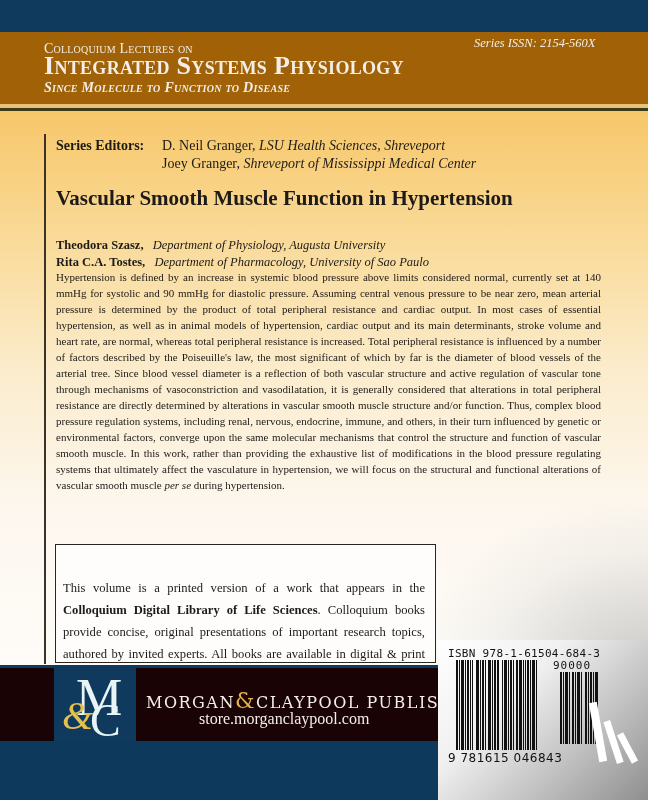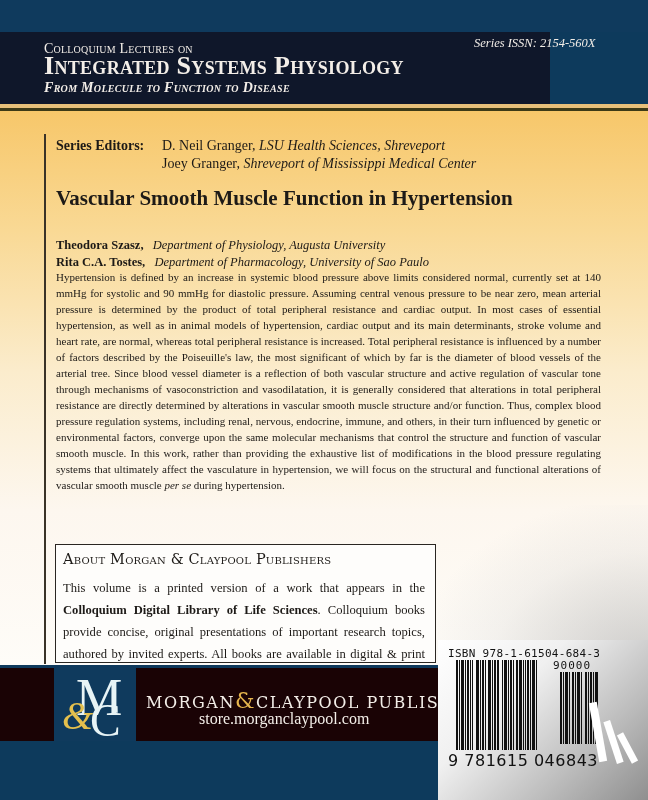--- a/index.html
+++ b/index.html
@@ -1,18 +1,18 @@
 <!DOCTYPE html>
 <html><head>
 <meta charset="utf-8">
 <style>
   html, body { margin: 0; padding: 0; }
   body { width: 648px; height: 800px; position: relative; overflow: hidden; background: #0d3a5c; font-family: "Liberation Serif", serif; }
   .top-band { position: absolute; left: 0; top: 0; width: 648px; height: 32px; background: #0f3a5d; }
-  .header-band { position: absolute; left: 0; top: 32px; width: 550px; height: 72px; background: #0f172a; color: #f3eee8; }
+  .header-band { position: absolute; left: 0; top: 32px; width: 648px; height: 72px; background: #a16207; color: #f3eee8; }
   .series-kicker { position: absolute; left: 44px; top: 9px; font-size: 14px; font-variant: small-caps; letter-spacing: 0.2px; white-space: nowrap; }
   .series-title { position: absolute; left: 44px; top: 19px; font-size: 26px; font-weight: bold; font-variant: small-caps; letter-spacing: 0.3px; white-space: nowrap; }
   .series-subtitle { position: absolute; left: 44px; top: 48px; font-size: 14px; font-weight: bold; font-style: italic; font-variant: small-caps; letter-spacing: 0.3px; white-space: nowrap; }
   .series-issn { position: absolute; left: 474px; top: 4px; font-size: 12.5px; white-space: nowrap; font-style: italic; }
   .stripe-tan { position: absolute; left: 0; top: 104px; width: 648px; height: 4px; background: #e7c07a; }
   .stripe-olive { position: absolute; left: 0; top: 108px; width: 648px; height: 3px; background: #3d3a16; }
   .body-panel { position: absolute; left: 0; top: 111px; width: 648px; height: 554px;
     background: linear-gradient(180deg, #f7c76a 0px, #f9d995 120px, #fbeccc 260px, #fdf7ef 400px, #fefcf8 554px); }
   .body-panel::after { content: ""; position: absolute; right: 0; bottom: 0; width: 220px; height: 160px;
     background: radial-gradient(ellipse at 100% 100%, rgba(170,170,170,0.6) 0%, rgba(200,200,200,0.2) 50%, rgba(255,255,255,0) 75%); }
@@ -40,32 +40,32 @@
   .publisher-name .amp { color: #e5b44d; font-size: 22px; }
   .publisher-url { position: absolute; left: 199px; top: 710px; font-size: 16px; color: #f3eee8; white-space: nowrap; }
   .barcode-panel { position: absolute; left: 438px; top: 640px; width: 210px; height: 160px;
     background: linear-gradient(135deg, #ffffff 0%, #f0f0f0 35%, #bdbdbd 70%, #8f8f8f 100%); }
   .isbn-text { position: absolute; left: 10px; top: 7px; font-family: "DejaVu Sans Mono", monospace; font-size: 11px; color: #111; letter-spacing: 0.3px; white-space: nowrap; }
   .price-text { position: absolute; left: 115px; top: 19px; font-family: "DejaVu Sans Mono", monospace; font-size: 11px; color: #111; letter-spacing: 1px; }
   .bars { position: absolute; left: 18px; top: 20px; height: 90px; width: 100px; display: flex; align-items: stretch; }
   .bars span { display: block; background: #111; margin-right: 1px; }
   .bars2 { position: absolute; left: 122px; top: 32px; height: 72px; width: 60px; display: flex; align-items: stretch; }
   .bars2 span { display: block; background: #111; margin-right: 1px; }
-  .barcode-digits { position: absolute; left: 10px; top: 111px; font-family: "DejaVu Sans", sans-serif; font-size: 16px; color: #111; letter-spacing: 0.5px; white-space: nowrap; }
+  .barcode-digits { position: absolute; left: 10px; top: 111px; font-family: "DejaVu Sans", sans-serif; font-size: 12px; color: #111; letter-spacing: 0.5px; white-space: nowrap; }
   .chalk { position: absolute; background: #fff; }
 </style>
 </head>
 <body>
 
 <div class="top-band"></div>
 
 <div class="header-band">
   <div class="series-kicker">Colloquium Lectures on</div>
   <div class="series-title">Integrated Systems Physiology</div>
-  <div class="series-subtitle">From Molecule to Function to Disease</div>
+  <div class="series-subtitle">Since Molecule to Function to Disease</div>
   <div class="series-issn">Series ISSN: 2154-560X</div>
 </div>
 <div class="stripe-tan"></div>
 <div class="stripe-olive"></div>
 
 <div class="body-panel"></div>
 <div class="left-rule"></div>
 
 <div class="editors">
   <div>
@@ -79,21 +79,20 @@
 <div class="book-title">Vascular Smooth Muscle Function in Hypertension</div>
 
 <div class="authors">
   <div><b>Theodora Szasz,</b> <i>Department of Physiology, Augusta University</i></div>
   <div><b>Rita C.A. Tostes,</b> <i>Department of Pharmacology, University of Sao Paulo</i></div>
 </div>
 
 <div class="abstract"><span>Hypertension is defined by an increase in systemic blood pressure above limits considered normal, currently set at 140 mmHg for systolic and 90 mmHg for diastolic pressure. Assuming central venous pressure to be near zero, mean arterial pressure is determined by the product of total peripheral resistance and cardiac output. In most cases of essential hypertension, as well as in animal models of hypertension, cardiac output and its main determinants, stroke volume and heart rate, are normal, whereas total peripheral resistance is increased. Total peripheral resistance is influenced by a number of factors described by the Poiseuille's law, the most significant of which by far is the diameter of blood vessels of the arterial tree. Since blood vessel diameter is a reflection of both vascular structure and active regulation of vascular tone through mechanisms of vasoconstriction and vasodilatation, it is generally considered that alterations in total peripheral resistance are directly determined by alterations in vascular smooth muscle structure and/or function. Thus, complex blood pressure regulation systems, including renal, nervous, endocrine, immune, and others, in their turn influenced by genetic or environmental factors, converge upon the same molecular mechanisms that control the structure and function of vascular smooth muscle. In this work, rather than providing the exhaustive list of modifications in the blood pressure regulating systems that ultimately affect the vasculature in hypertension, we will focus on the structural and functional alterations of vascular smooth muscle </span><i>per se</i><span> during hypertension.</span></div>
 
 <div class="about-box">
-  <div class="about-title">About Morgan &amp; Claypool Publishers</div>
   <div class="about-text"><span>This volume is a printed version of a work that appears in the </span><b>Colloquium Digital Library of Life Sciences</b><span>. Colloquium books provide concise, original presentations of important research topics, authored by invited experts. All books are available in digital &amp; print formats. For more information, visit </span><b>store.morganclaypool.com</b></div>
 </div>
 
 <div class="footer-line"></div>
 <div class="footer-band"></div>
 <div class="logo-square">
   <span class="logo-m">M</span>
   <span class="logo-c">C</span>
   <span class="logo-amp">&amp;</span>
 </div>

